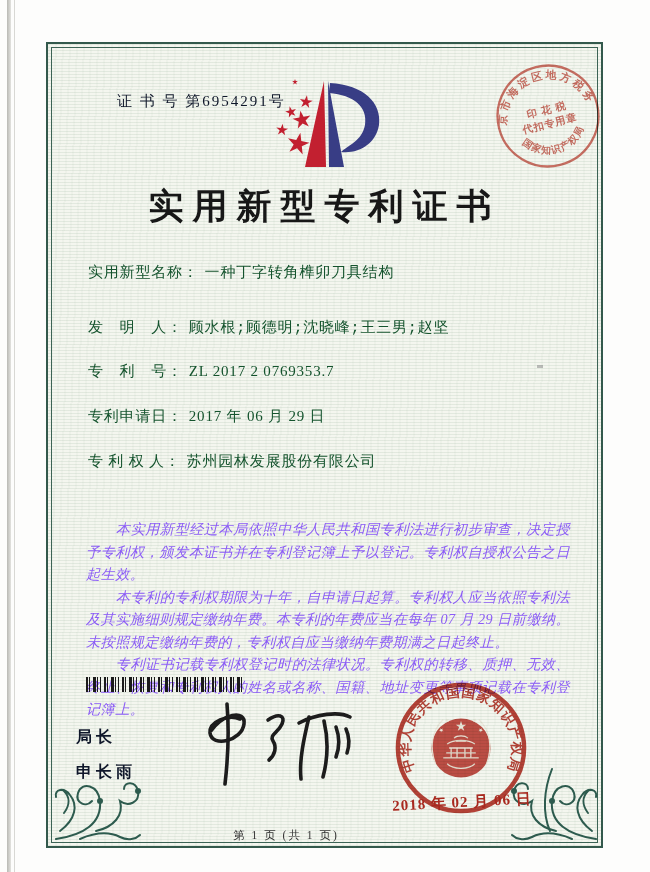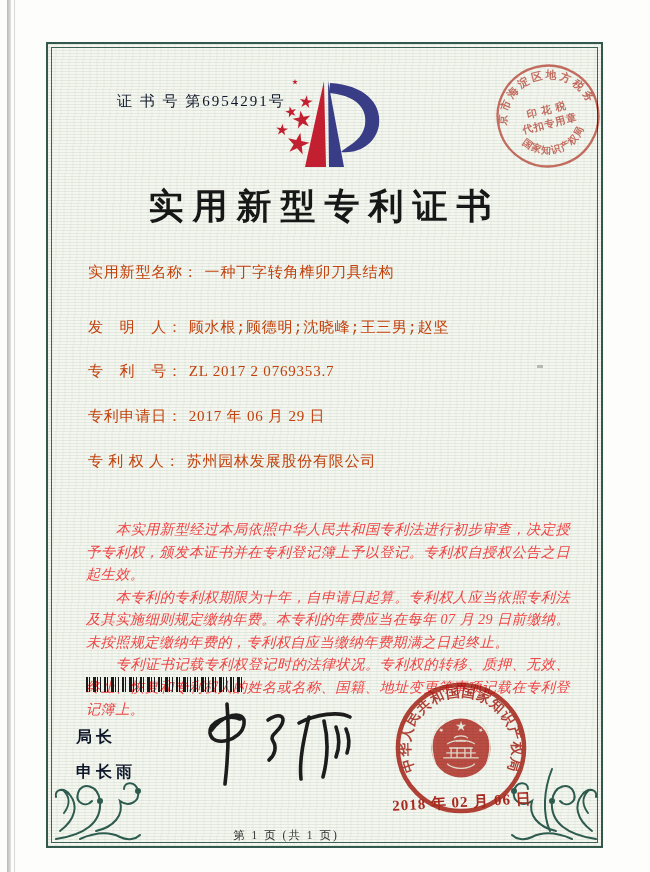--- a/index.html
+++ b/index.html
@@ -9,25 +9,25 @@
         background:linear-gradient(90deg,#b9b9b4,#e3e3df);}
   .scan-edge2{position:absolute;left:14px;top:0;width:1px;height:100%;background:#d8d8d4;}
   .frame{position:absolute;left:46px;top:42px;width:557px;height:806px;box-sizing:border-box;
         border:2px solid #33594c;background-color:#f4f6ef;
         background-image:repeating-linear-gradient(180deg,rgba(138,168,143,.17) 0 1px,transparent 1px 3px),
                          repeating-linear-gradient(92deg,rgba(160,185,160,.07) 0 2px,transparent 2px 7px);}
   .frame::before{content:"";position:absolute;inset:3px;border:1px solid #3c6355;pointer-events:none;}
   .cert-no{position:absolute;left:76px;top:92px;font-size:15px;letter-spacing:2px;color:#0f172a;margin-left:41px;}
   .title{position:absolute;left:46px;top:183px;width:557px;margin:0;text-align:center;
         font-size:35px;font-weight:700;letter-spacing:9px;color:#171717;}
-  .field-row{position:absolute;left:88px;width:480px;font-size:15px;letter-spacing:.8px;color:#c2410c;white-space:nowrap;}
+  .field-row{position:absolute;left:88px;width:480px;font-size:15px;letter-spacing:.8px;color:#14532d;white-space:nowrap;}
   .f-label{display:inline-block;}
   .f-value{display:inline-block;margin-left:6px;}
   .paras{position:absolute;left:86px;top:518px;width:484px;}
-  .paras p{margin:0;font-size:14.2px;line-height:22.5px;letter-spacing:.4px;color:#ef4444;
+  .paras p{margin:0;font-size:14.2px;line-height:22.5px;letter-spacing:.4px;color:#8b5cf6;
         text-align:justify;text-indent:2.1em;font-style:italic;}
   .barcode{position:absolute;left:86px;top:677px;width:156px;height:15px;
         background:repeating-linear-gradient(90deg,#1b1b1b 0 2px,transparent 2px 3px,#1b1b1b 3px 4px,
         transparent 4px 7px,#1b1b1b 7px 10px,transparent 10px 11px,#1b1b1b 11px 12px,transparent 12px 14px,
         #1b1b1b 14px 15px,transparent 15px 18px);}
   .officer{position:absolute;left:76px;top:727px;font-family:"Liberation Sans",sans-serif;
         font-weight:700;font-size:16px;color:#0f172a;letter-spacing:4px;}
   .officer div{margin-bottom:14px;}
   .signature{position:absolute;left:196px;top:694px;}
   .seal{position:absolute;left:392px;top:679px;width:138px;height:138px;opacity:.92;mix-blend-mode:multiply;}

